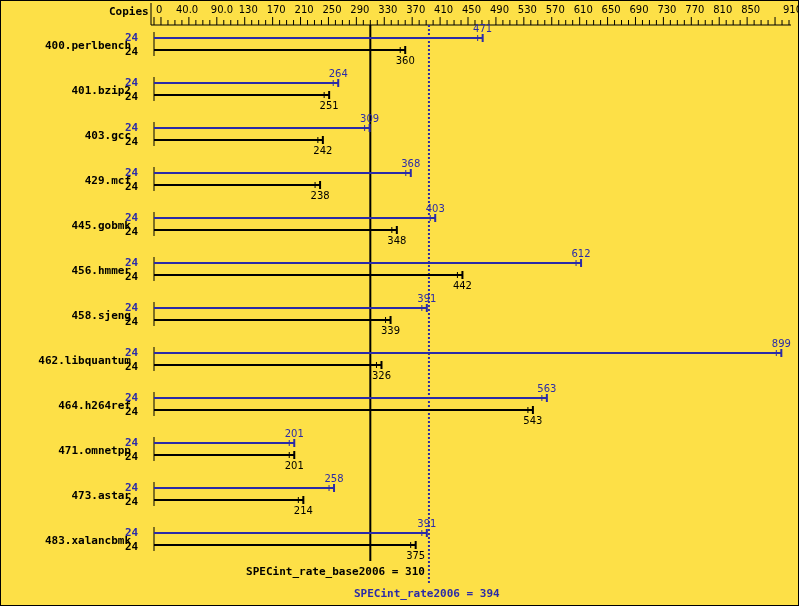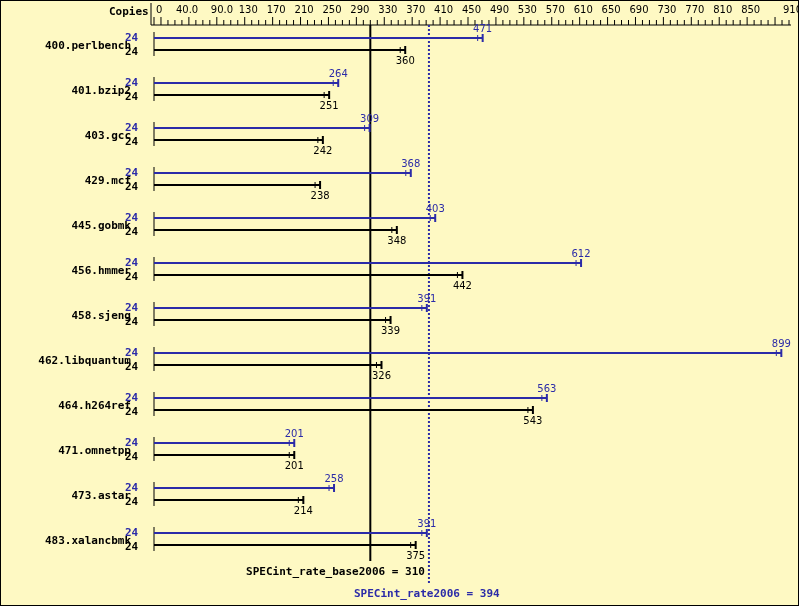--- a/index.html
+++ b/index.html
@@ -1,17 +1,17 @@
 <!DOCTYPE html>
 <html><head>
 <meta charset="utf-8">
 <style>
   html, body { margin:0; padding:0; background:#fff; }
   body { width:799px; height:606px; overflow:hidden; font-family:"DejaVu Sans Mono","Liberation Mono",monospace; }
-  #frame { position:absolute; left:0; top:0; width:797px; height:604px; border:1px solid #000; background:#fef9c3; }
+  #frame { position:absolute; left:0; top:0; width:797px; height:604px; border:1px solid #000; background:#fde047; }
   svg { position:absolute; left:0; top:0; }
   .lbl { font-family:"DejaVu Sans Mono","Liberation Mono",monospace; font-size:11px; font-weight:bold; }
   .val { font-family:"DejaVu Sans","Liberation Sans",sans-serif; font-size:10px; }
   .tick { font-family:"DejaVu Sans","Liberation Sans",sans-serif; font-size:10px; }
 </style>
 </head>
 <body>
 
 <div id="frame">
   <svg id="chart" width="799" height="606">

